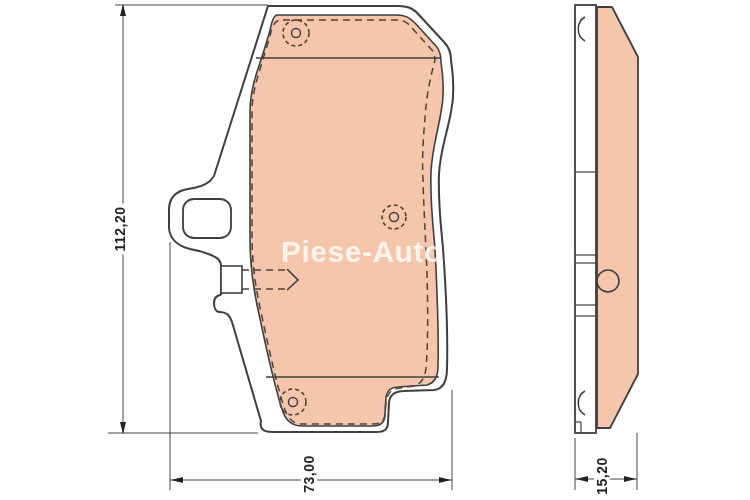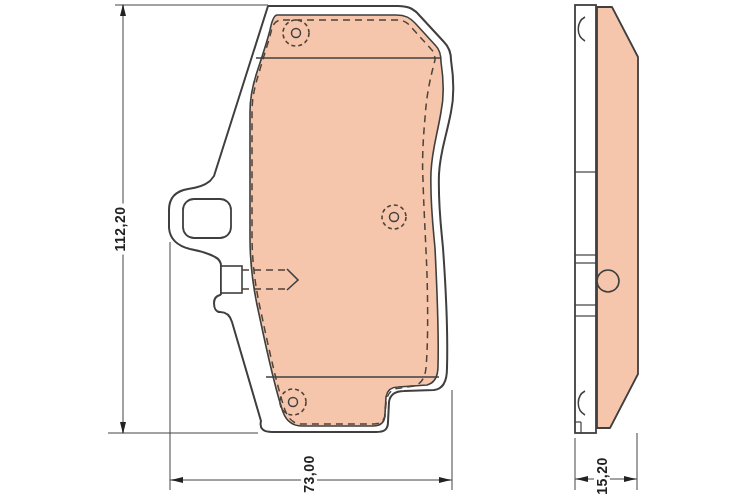--- a/index.html
+++ b/index.html
@@ -137,14 +137,15 @@
       <polygon points="636,479 624,476 624,482"></polygon>
     </g>
   </svg>
 
   <div class="dim-label" style="left:120px;top:229px;">112,20</div>
 
   <div class="dim-label" style="left:309px;top:474px;">73,00</div>
 
   <div class="dim-label" style="left:602px;top:476px;">15,20</div>
 
+  <div class="watermark">Piese-Auto.co</div>
 
 </div>
 
 </body></html>

